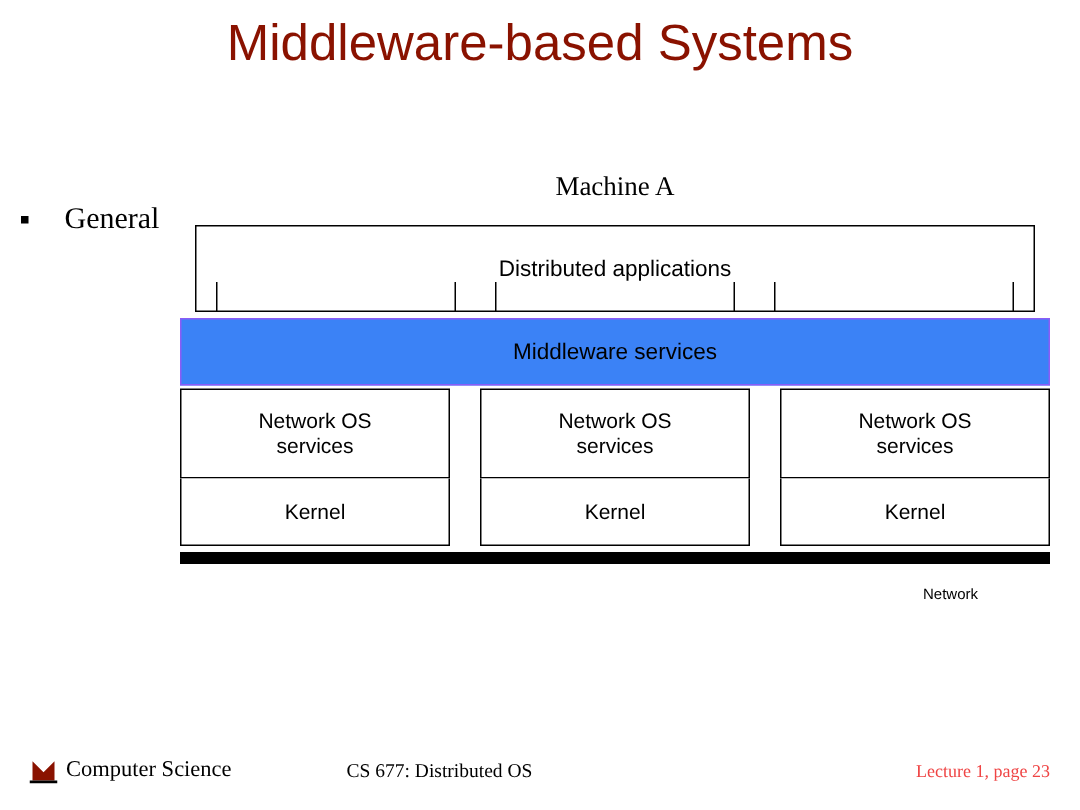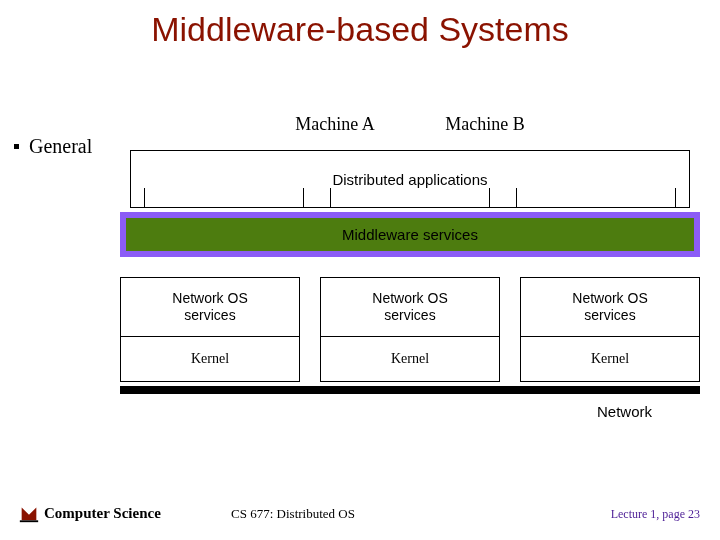--- a/index.html
+++ b/index.html
@@ -1,59 +1,58 @@
 <!DOCTYPE html>
 <html><head>
 <meta charset="utf-8">
 <style>
   * { box-sizing: border-box; margin: 0; padding: 0; }
   html, body { width: 720px; height: 540px; font-family: Arial, Helvetica, sans-serif; background: #fff; position: relative; }
   .slide { width: 720px; height: 540px; position: relative; }
   .title { position: absolute; top: 10px; left: 0; width: 720px; text-align: center; font-size: 34px; color: #8a1200; font-family: Arial, sans-serif; }
-  .bullet-row { position: absolute; top: 135px; left: 14px; display: flex; align-items: center; gap: 10px; }
+  .bullet-row { position: absolute; top: 135px; left: 14px; display: flex; align-items: center; gap: 24px; }
   .bullet-dot { width: 5px; height: 5px; background: #000; border-radius: 0; }
   .bullet-text { font-size: 20px; font-family: "Times New Roman", serif; }
   .machines { position: absolute; top: 114px; left: 140px; width: 540px; display: flex; justify-content: center; font-size: 18px; font-family: Liberation Serif, serif; }
   .machines span { width: 150px; text-align: center; }
   .diagram { position: absolute; top: 150px; left: 120px; width: 580px; }
   .layer-apps { position: relative; height: 58px; margin-bottom: 4px; }
   .apps-box { position: absolute; left: 10px; top: 0; width: 560px; height: 58px; background: #fff; border: 1px solid #000; display: flex; align-items: center; justify-content: center; font-size: 15px; }
   .apps-split { position: absolute; top: 38px; height: 20px; border-left: 1px solid #000; border-right: 1px solid #000; }
   .split1 { left: 24px; width: 160px; }
   .split2 { left: 210px; width: 160px; }
   .split3 { left: 396px; width: 160px; }
-  .mw-box { margin-top: 0; width: 580px; height: 45px; border: 6px solid #8b5cf6; background: #4d7c0f; display: flex; align-items: center; justify-content: center; font-size: 15px; }
-  .cols { display: flex; justify-content: space-between; width: 580px; margin-top: 20px; }
+  .mw-box { margin-top: 0; width: 580px; height: 45px; border: 1px solid #8b5cf6; background: #3b82f6; display: flex; align-items: center; justify-content: center; font-size: 15px; }
+  .cols { display: flex; justify-content: space-between; width: 580px; margin-top: 2px; }
   .col { width: 180px; }
   .cell { border: 1px solid #000; background: #fff; height: 60px; display: flex; align-items: center; justify-content: center; text-align: center; font-size: 14px; line-height: 1.2; }
-  .cell.kernel { height: 45px; border-top: none; font-family: Liberation Serif, serif; }
+  .cell.kernel { height: 45px; border-top: none; }
   .net-bar { margin-top: 4px; width: 580px; height: 8px; background: #000; }
-  .net-label { position: absolute; right: 48px; bottom: -26px; font-size: 15px; text-align: right; }
+  .net-label { position: absolute; right: 48px; bottom: -26px; font-size: 10px; text-align: right; }
   .footer { position: absolute; bottom: 16px; left: 0; width: 720px; height: 24px; }
   .logo { position: absolute; left: 18px; bottom: 0; width: 22px; height: 22px; }
   .logo svg { width: 22px; height: 22px; }
-  .dept { position: absolute; left: 44px; bottom: 2px; font-family: "Times New Roman", serif; font-size: 15px; font-weight: bold; }
+  .dept { position: absolute; left: 44px; bottom: 2px; font-family: "Times New Roman", serif; font-size: 15px; }
   .course { position: absolute; left: 0; width: 586px; text-align: center; bottom: 2px; font-family: "Times New Roman", serif; font-size: 13px; }
-  .pagelbl { position: absolute; right: 20px; bottom: 2px; font-family: "Times New Roman", serif; font-size: 12px; color: #4c1d95; }
+  .pagelbl { position: absolute; right: 20px; bottom: 2px; font-family: "Times New Roman", serif; font-size: 12px; color: #ef4444; }
 </style>
 </head>
 <body>
 
 <div class="slide">
 
   <div class="title">Middleware-based Systems</div>
 
   <div class="bullet-row">
     <div class="bullet-dot"></div>
     <div class="bullet-text">General</div>
   </div>
 
   <div class="machines">
     <span>Machine A</span>
-    <span>Machine B</span>
   </div>
 
   <div class="diagram">
 
     <div class="layer-apps">
       <div class="apps-box">Distributed applications</div>
       <div class="apps-split split1"></div>
       <div class="apps-split split2"></div>
       <div class="apps-split split3"></div>
     </div>

